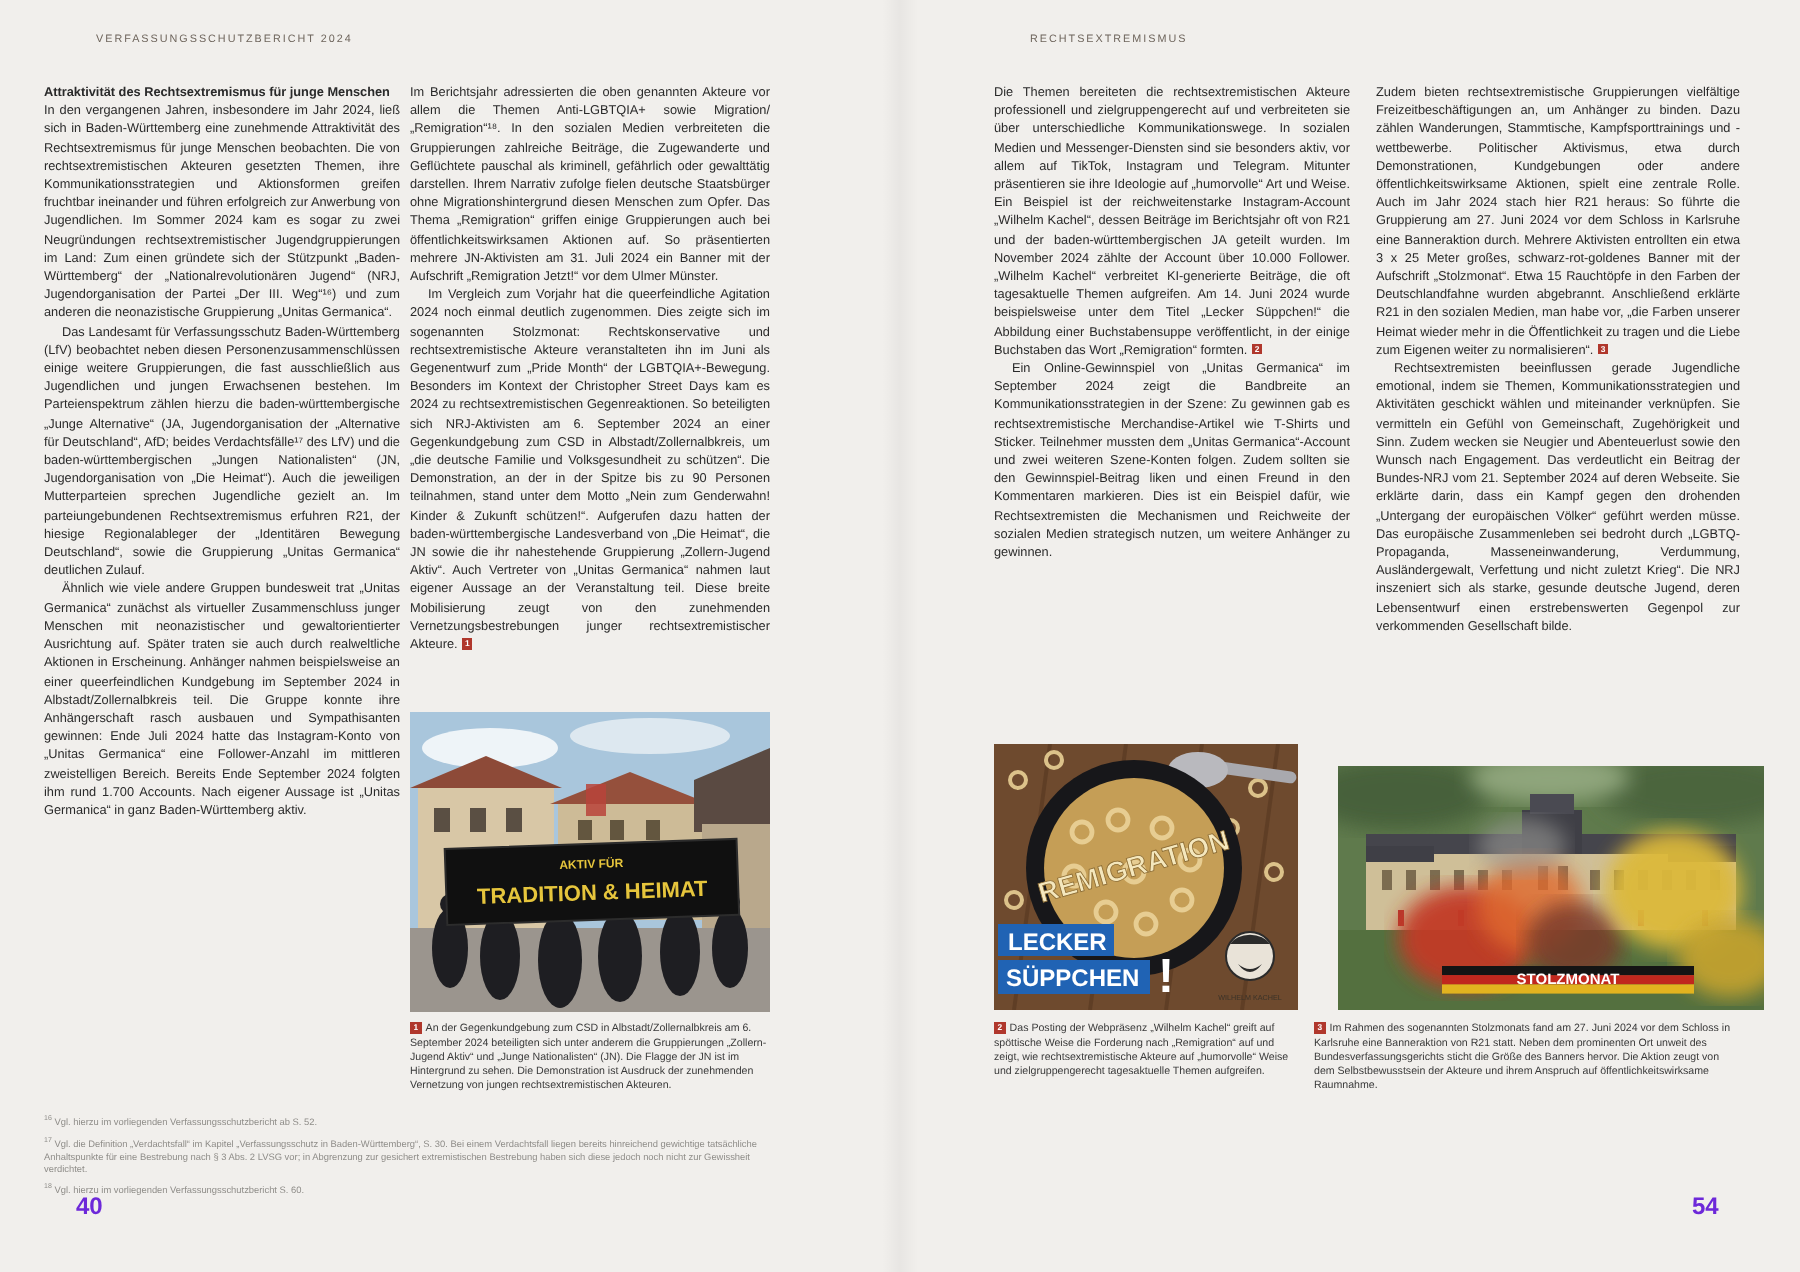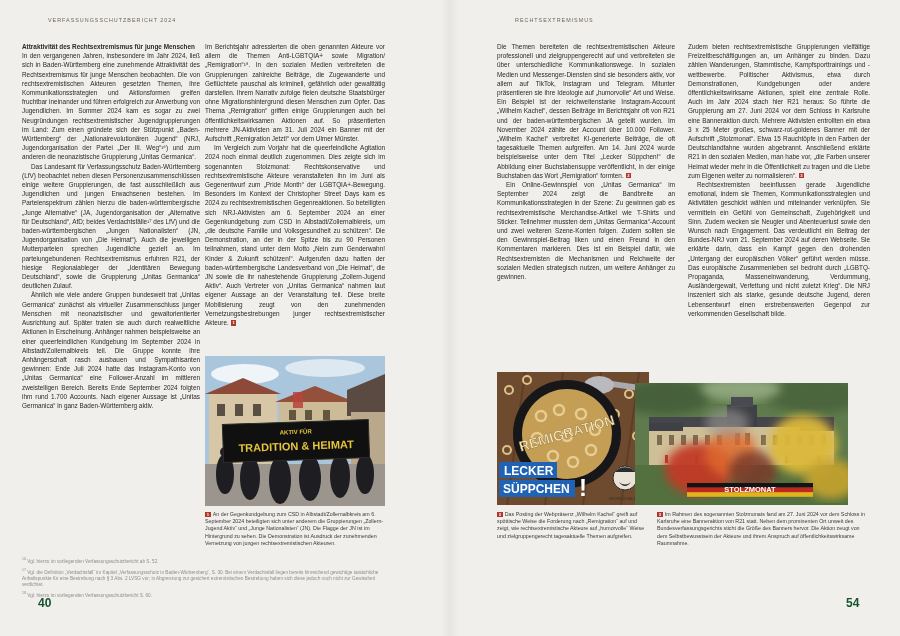--- a/index.html
+++ b/index.html
@@ -18,21 +18,21 @@
   .colhead{font-weight:bold;}
   .refbox{display:inline-block;background:#b0372c;color:#fff;font-size:4.2px;font-weight:bold;
     width:5.6px;height:5.6px;line-height:5.8px;text-align:center;vertical-align:1px;margin-left:2px;text-indent:0;}
   .figure{position:absolute;overflow:hidden;background:#777;}
   .caption{position:absolute;font-size:5.3px;line-height:7.2px;color:#3a3a3a;text-align:left;}
   .capnum{display:inline-block;background:#b0372c;color:#fff;font-size:4.2px;font-weight:bold;
     width:5.8px;height:5.8px;line-height:6px;text-align:center;margin-right:2px;vertical-align:0.5px;}
   .footnotes{position:absolute;left:22px;top:556px;width:366px;font-size:4.7px;line-height:6px;color:#8f8d89;}
   .fn{margin-bottom:2.5px;}
   .fn sup{font-size:3.5px;}
-  .pagenum{position:absolute;top:596px;font-size:12px;font-weight:bold;color:#14532d;}
+  .pagenum{position:absolute;top:596px;font-size:12px;font-weight:bold;color:#6d28d9;}
   svg text{font-family:"Liberation Sans","DejaVu Sans",sans-serif;}
 </style>
 </head>
 <body>
 
 <div class="gutter"></div>
 
 <div class="runhead" style="left:48px;">VERFASSUNGSSCHUTZBERICHT 2024</div>
 <div class="runhead" style="left:515px;">RECHTSEXTREMISMUS</div>
 
@@ -173,21 +173,21 @@
       <path d="M122 110 q6 5 12 0 q-6 8 -12 0 z" fill="#2b2b2b"></path>
       <text x="128" y="128" font-size="3.6" fill="#3a3228" text-anchor="middle">WILHELM KACHEL</text>
     </g>
   </svg>
 </div>
 
 <div class="caption" style="left:497px;top:511px;width:152px;">
   <span class="capnum">2</span><span>Das Posting der Webpräsenz „Wilhelm Kachel“ greift auf spöttische Weise die Forderung nach „Remigration“ auf und zeigt, wie rechtsextremistische Akteure auf „humorvolle“ Weise und zielgruppengerecht tagesaktuelle Themen aufgreifen.</span>
 </div>
 
-<div class="figure" style="left:635px;top:383px;width:213px;height:122px;">
+<div class="figure" style="left:669px;top:383px;width:213px;height:122px;">
   <svg width="213" height="122" viewBox="0 0 213 122">
     <defs>
         <filter id="sm">
           <feGaussianBlur stdDeviation="5"></feGaussianBlur>
         </filter>
       </defs>
     <rect width="213" height="122" fill="#5f7a4c"></rect>
     <ellipse cx="30" cy="14" rx="46" ry="18" fill="#47603a" filter="url(#sm)"></ellipse>
     <ellipse cx="180" cy="12" rx="50" ry="18" fill="#4c653c" filter="url(#sm)"></ellipse>
     <ellipse cx="106" cy="6" rx="40" ry="12" fill="#8fa57c" filter="url(#sm)"></ellipse>

